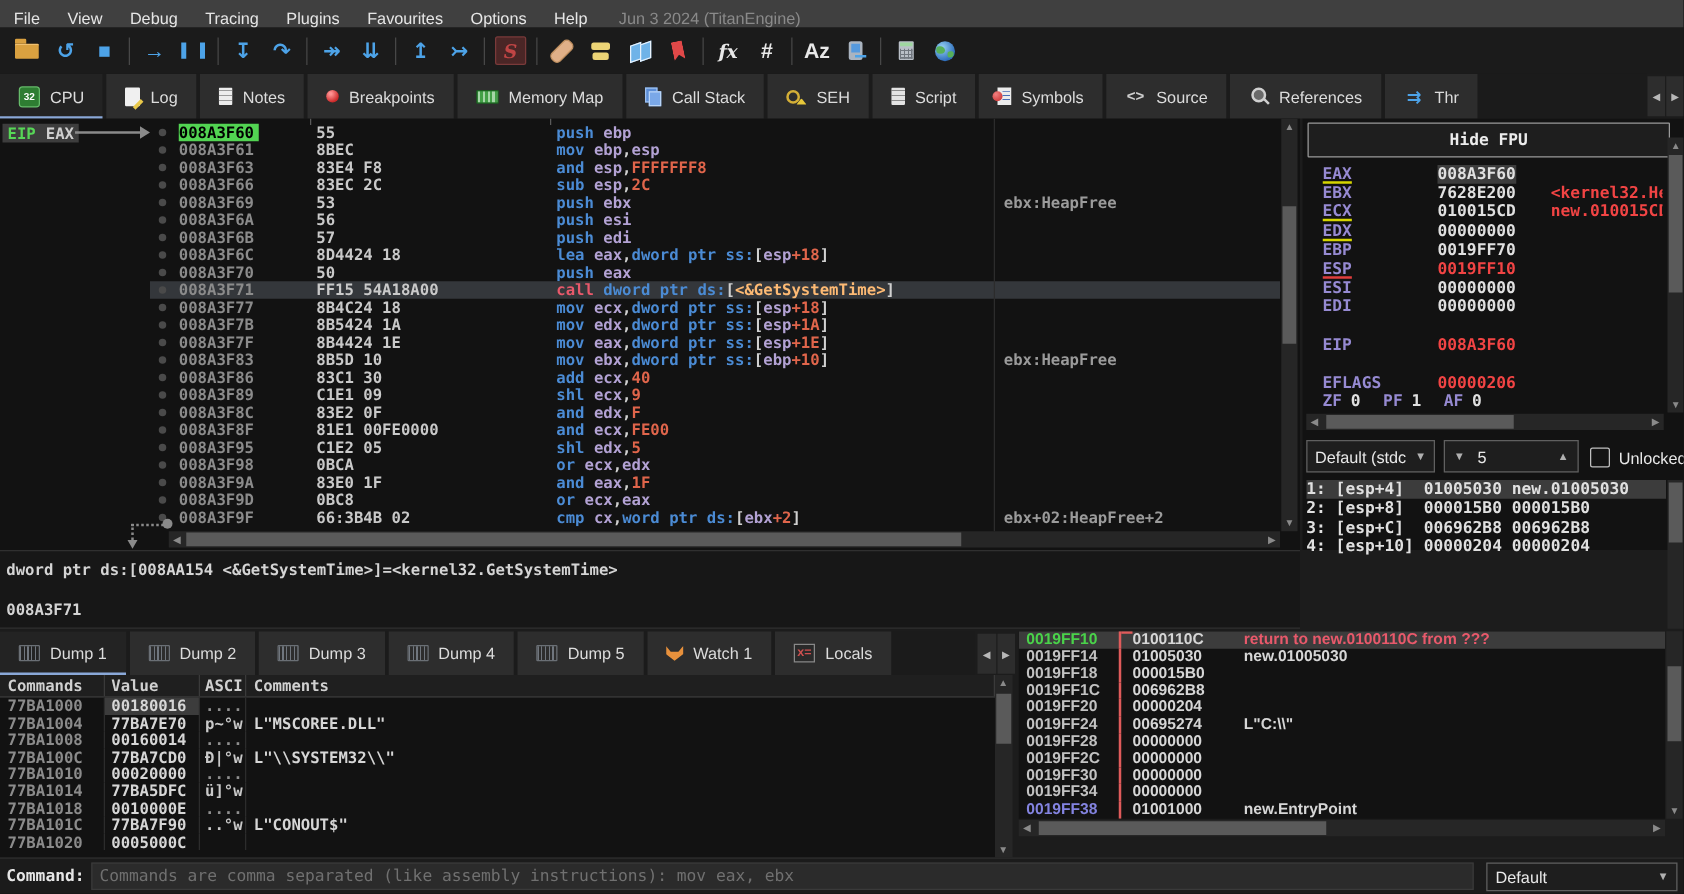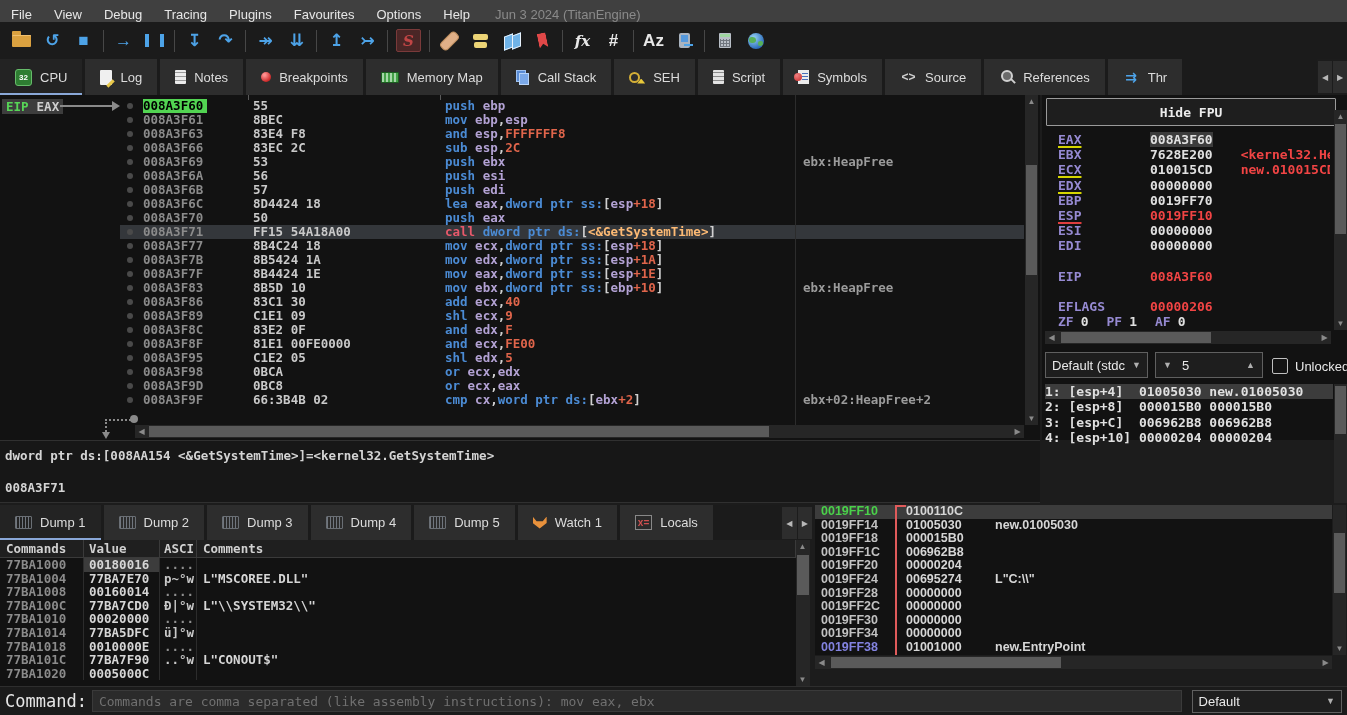--- a/index.html
+++ b/index.html
@@ -183,21 +183,21 @@
   .sc0{width:74px;padding-left:6px;color:#c2c2c2;flex:0 0 auto;}
   .sc0.green{color:#4ad24a;} .sc0.blue{color:#8383e0;}
   .sc1{width:80px;padding-left:9px;color:#d6d6d6;border-left:2px solid #e05b5b;flex:0 0 auto;}
   .sc1.ft{background:linear-gradient(#e05b5b,#e05b5b) no-repeat 0 0/9px 2px;}
   .sc2{flex:1;padding-left:9px;color:#d6d6d6;overflow:hidden;}
   .sc2.red{color:#e8596b;}
 
   
   .cmdbar{position:absolute;left:0;top:686px;width:1347px;height:29px;background:#1b1b1b;
           border-top:1px solid #2e2e2e;display:flex;align-items:center;padding:0 5px;box-sizing:border-box;}
-  .cmd-label{font-weight:normal;font-size:17px;color:#e6e6e6;margin-right:5px;}
+  .cmd-label{font-weight:bold;font-size:13px;color:#e6e6e6;margin-right:5px;}
   .cmd-input{width:1120px;height:20px;background:#2b2b2b;border:1px solid #3a3a3a;color:#cfcfcf;
              font-family:"DejaVu Sans Mono",monospace;font-size:13px;padding:0 6px;outline:none;}
   .cmd-input::placeholder{color:#707070;}
   .cmd-combo{margin-left:10px;width:156px;height:23px;}
 </style>
 </head>
 <body>
 
 <div class="page">
 
@@ -343,20 +343,21 @@
       <div class="drow"><span class="ddot"></span><span class="daddr">008A3F77</span><span class="dbytes">8B4C24 18</span><span class="dinstr"><span class="tk-k">mov </span><span class="tk-r">ecx</span><span class="tk-p">,</span><span class="tk-k">dword ptr </span><span class="tk-k">ss:</span><span class="tk-p">[</span><span class="tk-r">esp</span><span class="tk-n">+18</span><span class="tk-p">]</span></span><span class="dcomment"></span></div>
       <div class="drow"><span class="ddot"></span><span class="daddr">008A3F7B</span><span class="dbytes">8B5424 1A</span><span class="dinstr"><span class="tk-k">mov </span><span class="tk-r">edx</span><span class="tk-p">,</span><span class="tk-k">dword ptr </span><span class="tk-k">ss:</span><span class="tk-p">[</span><span class="tk-r">esp</span><span class="tk-n">+1A</span><span class="tk-p">]</span></span><span class="dcomment"></span></div>
       <div class="drow"><span class="ddot"></span><span class="daddr">008A3F7F</span><span class="dbytes">8B4424 1E</span><span class="dinstr"><span class="tk-k">mov </span><span class="tk-r">eax</span><span class="tk-p">,</span><span class="tk-k">dword ptr </span><span class="tk-k">ss:</span><span class="tk-p">[</span><span class="tk-r">esp</span><span class="tk-n">+1E</span><span class="tk-p">]</span></span><span class="dcomment"></span></div>
       <div class="drow"><span class="ddot"></span><span class="daddr">008A3F83</span><span class="dbytes">8B5D 10</span><span class="dinstr"><span class="tk-k">mov </span><span class="tk-r">ebx</span><span class="tk-p">,</span><span class="tk-k">dword ptr </span><span class="tk-k">ss:</span><span class="tk-p">[</span><span class="tk-r">ebp</span><span class="tk-n">+10</span><span class="tk-p">]</span></span><span class="dcomment">ebx:HeapFree</span></div>
       <div class="drow"><span class="ddot"></span><span class="daddr">008A3F86</span><span class="dbytes">83C1 30</span><span class="dinstr"><span class="tk-k">add </span><span class="tk-r">ecx</span><span class="tk-p">,</span><span class="tk-n">40</span></span><span class="dcomment"></span></div>
       <div class="drow"><span class="ddot"></span><span class="daddr">008A3F89</span><span class="dbytes">C1E1 09</span><span class="dinstr"><span class="tk-k">shl </span><span class="tk-r">ecx</span><span class="tk-p">,</span><span class="tk-n">9</span></span><span class="dcomment"></span></div>
       <div class="drow"><span class="ddot"></span><span class="daddr">008A3F8C</span><span class="dbytes">83E2 0F</span><span class="dinstr"><span class="tk-k">and </span><span class="tk-r">edx</span><span class="tk-p">,</span><span class="tk-n">F</span></span><span class="dcomment"></span></div>
       <div class="drow"><span class="ddot"></span><span class="daddr">008A3F8F</span><span class="dbytes">81E1 00FE0000</span><span class="dinstr"><span class="tk-k">and </span><span class="tk-r">ecx</span><span class="tk-p">,</span><span class="tk-n">FE00</span></span><span class="dcomment"></span></div>
       <div class="drow"><span class="ddot"></span><span class="daddr">008A3F95</span><span class="dbytes">C1E2 05</span><span class="dinstr"><span class="tk-k">shl </span><span class="tk-r">edx</span><span class="tk-p">,</span><span class="tk-n">5</span></span><span class="dcomment"></span></div>
       <div class="drow"><span class="ddot"></span><span class="daddr">008A3F98</span><span class="dbytes">0BCA</span><span class="dinstr"><span class="tk-k">or </span><span class="tk-r">ecx</span><span class="tk-p">,</span><span class="tk-r">edx</span></span><span class="dcomment"></span></div>
+      <div class="drow"><span class="ddot"></span><span class="daddr">008A3F9A</span><span class="dbytes">83E0 1F</span><span class="dinstr"><span class="tk-k">and </span><span class="tk-r">eax</span><span class="tk-p">,</span><span class="tk-n">1F</span></span><span class="dcomment"></span></div>
       <div class="drow"><span class="ddot"></span><span class="daddr">008A3F9D</span><span class="dbytes">0BC8</span><span class="dinstr"><span class="tk-k">or </span><span class="tk-r">ecx</span><span class="tk-p">,</span><span class="tk-r">eax</span></span><span class="dcomment"></span></div>
       <div class="drow"><span class="ddot"></span><span class="daddr">008A3F9F</span><span class="dbytes">66:3B4B 02</span><span class="dinstr"><span class="tk-k">cmp </span><span class="tk-r">cx</span><span class="tk-p">,</span><span class="tk-k">word ptr </span><span class="tk-k">ds:</span><span class="tk-p">[</span><span class="tk-r">ebx</span><span class="tk-n">+2</span><span class="tk-p">]</span></span><span class="dcomment">ebx+02:HeapFree+2</span></div>
     </div>
   <div class="coltick" style="left:248px;"></div>
   <div class="coltick" style="left:440px;"></div>
   <div class="dv-line"></div>
   <div class="jmp-h"></div>
   <div class="jmp-v"></div>
   <div class="jmp-dot"></div>
   <div class="jmp-head"></div>
@@ -482,21 +483,21 @@
         <div class="dumprow"><span class="dc0">77BA1020</span><span class="dc1">0005000C</span><span class="dc2"></span><span class="dc3"></span></div>
       </div>
   </div>
   <div class="sb" style="left:796px;top:540px;width:14px;height:146px;">
     <div class="arr" style="top:0;">▲</div>
     <div class="thumb" style="left:1px;top:15px;width:12px;height:40px;"></div>
     <div class="arr" style="bottom:0;">▼</div>
   </div>
 
   <div class="stack-pane" id="stack-rows">
-      <div class="srow ssel"><span class="sc0 green">0019FF10</span><span class="sc1 ft">0100110C</span></div>
+      <div class="srow ssel"><span class="sc0 green">0019FF10</span><span class="sc1 ft">0100110C</span><span class="sc2 red">return to new.0100110C from ???</span></div>
       <div class="srow"><span class="sc0">0019FF14</span><span class="sc1">01005030</span><span class="sc2">new.01005030</span></div>
       <div class="srow"><span class="sc0">0019FF18</span><span class="sc1">000015B0</span><span class="sc2"></span></div>
       <div class="srow"><span class="sc0">0019FF1C</span><span class="sc1">006962B8</span><span class="sc2"></span></div>
       <div class="srow"><span class="sc0">0019FF20</span><span class="sc1">00000204</span><span class="sc2"></span></div>
       <div class="srow"><span class="sc0">0019FF24</span><span class="sc1">00695274</span><span class="sc2">L"C:\\"</span></div>
       <div class="srow"><span class="sc0">0019FF28</span><span class="sc1">00000000</span><span class="sc2"></span></div>
       <div class="srow"><span class="sc0">0019FF2C</span><span class="sc1">00000000</span><span class="sc2"></span></div>
       <div class="srow"><span class="sc0">0019FF30</span><span class="sc1">00000000</span><span class="sc2"></span></div>
       <div class="srow"><span class="sc0">0019FF34</span><span class="sc1">00000000</span><span class="sc2"></span></div>
       <div class="srow"><span class="sc0 blue">0019FF38</span><span class="sc1">01001000</span><span class="sc2">new.EntryPoint</span></div>

